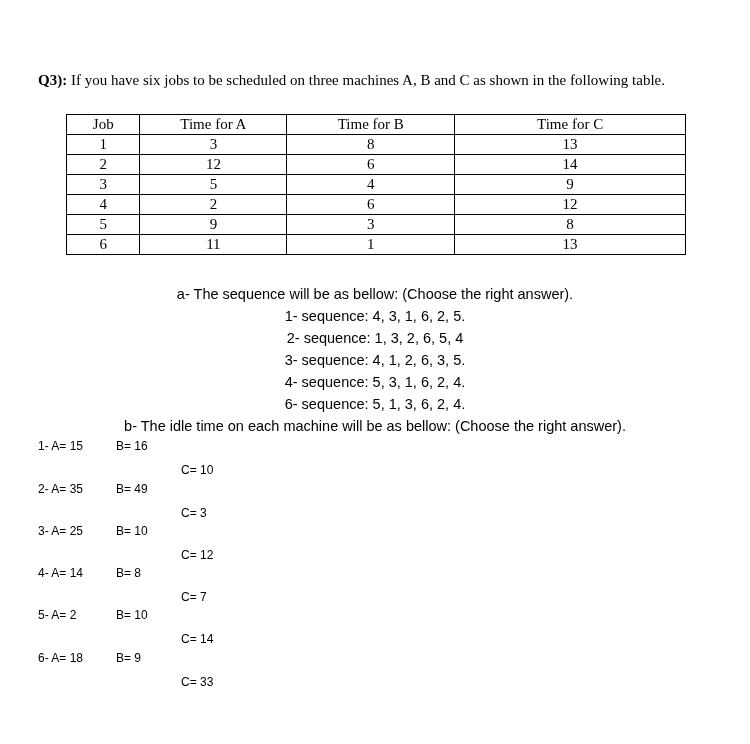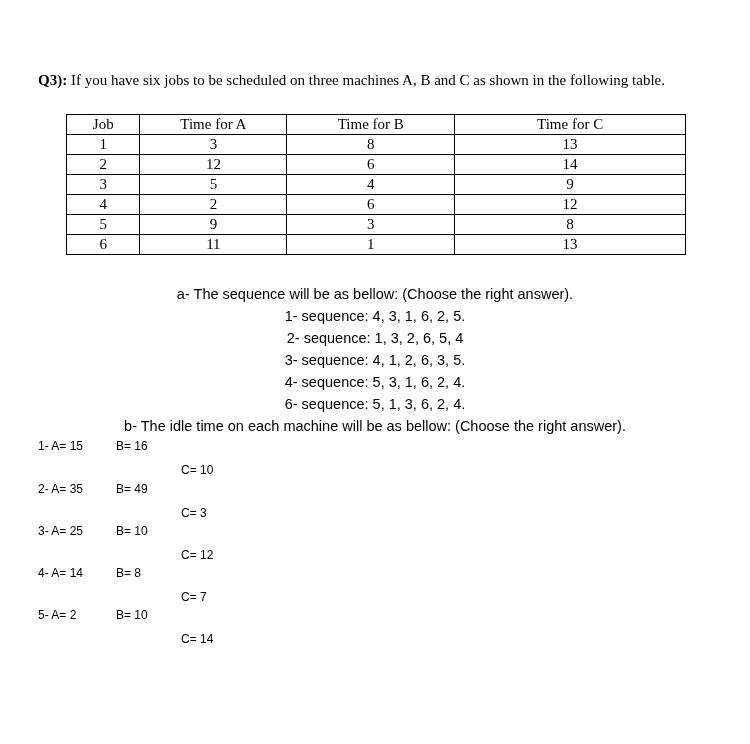--- a/index.html
+++ b/index.html
@@ -158,13 +158,18 @@
   <div class="idle-row">
     <span class="idle-a">4- A= 14</span>
     <span class="idle-b">B= 8</span>
     <span class="idle-c">C= 7</span>
   </div>
   <div class="idle-row">
     <span class="idle-a">5- A= 2</span>
     <span class="idle-b">B= 10</span>
     <span class="idle-c">C= 14</span>
   </div>
+  <div class="idle-row">
+    <span class="idle-a">6- A= 18</span>
+    <span class="idle-b">B= 9</span>
+    <span class="idle-c">C= 33</span>
+  </div>
 </div>
 
 </body></html>

